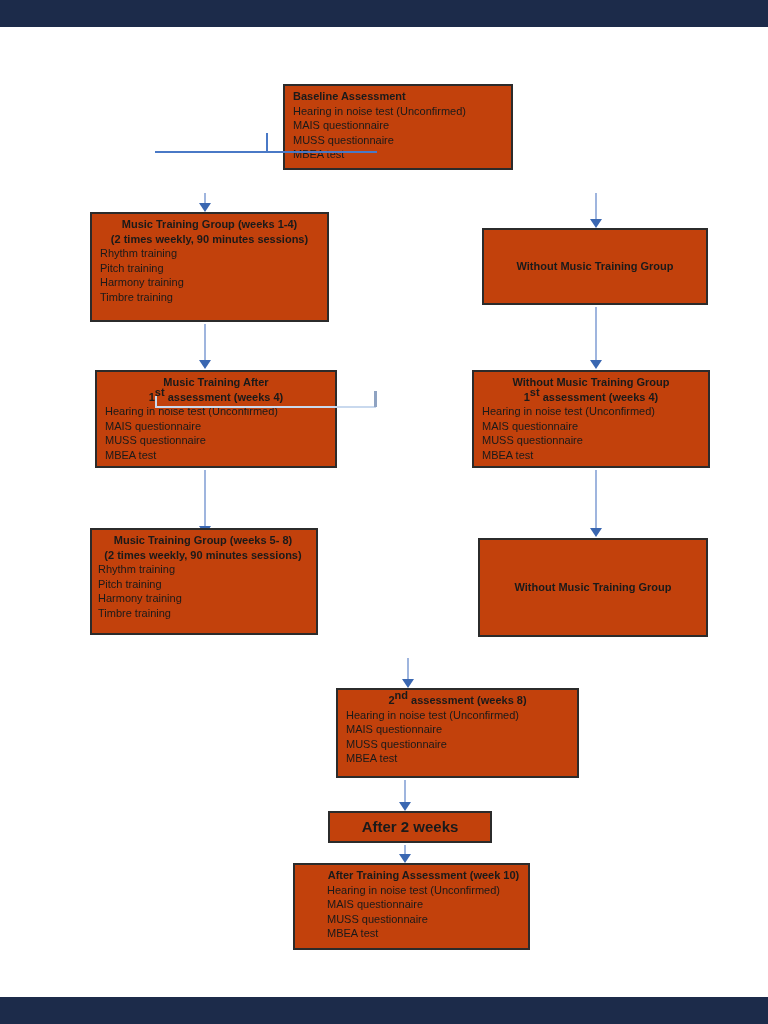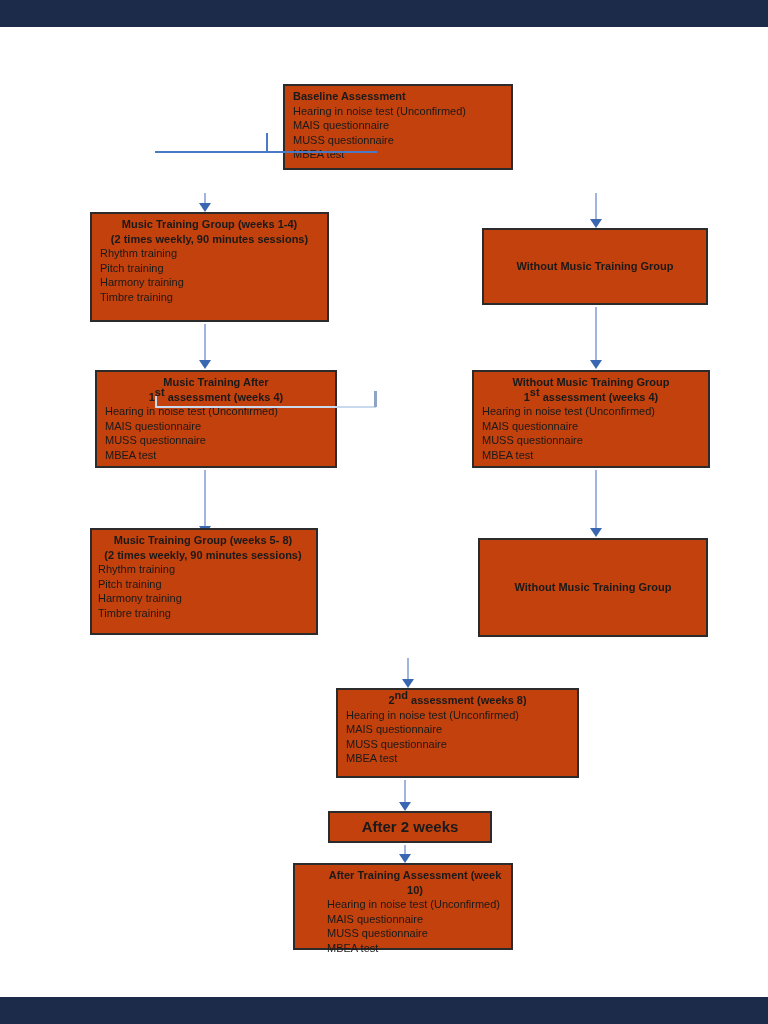--- a/index.html
+++ b/index.html
@@ -150,19 +150,19 @@
 
 <div class="fbox center" style="left:328px;top:811px;width:164px;height:32px;font-size:15px;">
   <div>After 2 weeks</div>
 </div>
 
 <div class="arrow" style="left:399px;top:845px;height:18px;">
     <div class="shaft" style="height:10px;"></div>
     <div class="head"></div>
   </div>
 
-<div class="fbox" style="left:293px;top:863px;width:220px;height:87px;padding-left:32px;">
+<div class="fbox" style="left:293px;top:863px;width:237px;height:87px;padding-left:32px;">
   <div class="t">After Training Assessment (week 10)</div>
   <div class="item">Hearing in noise test (Unconfirmed)</div>
   <div class="item">MAIS questionnaire</div>
   <div class="item">MUSS questionnaire</div>
   <div class="item">MBEA test</div>
 </div>
 
 </body></html>

